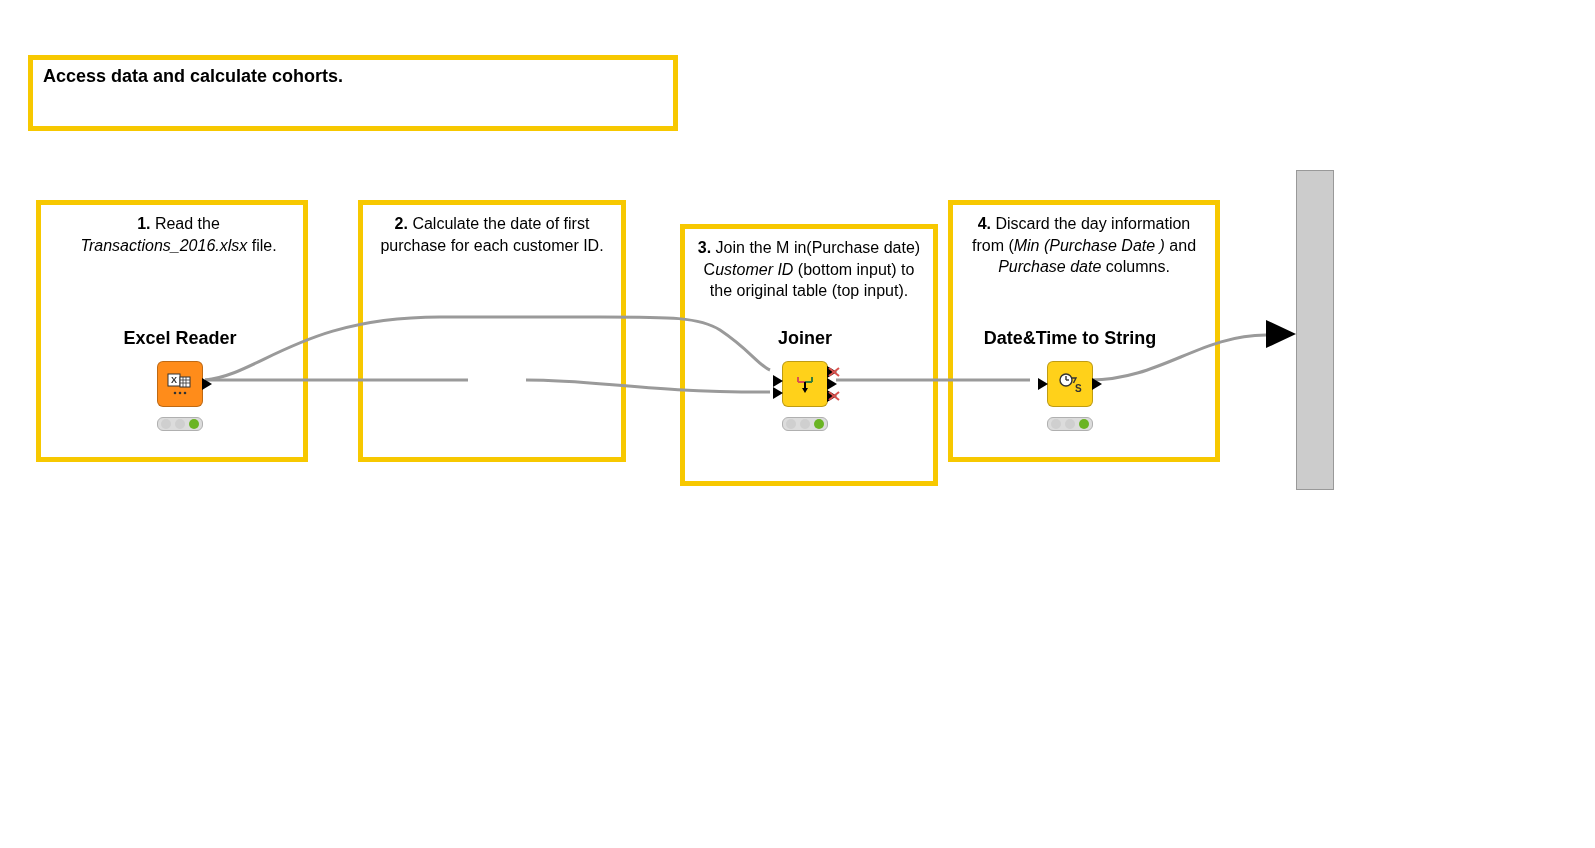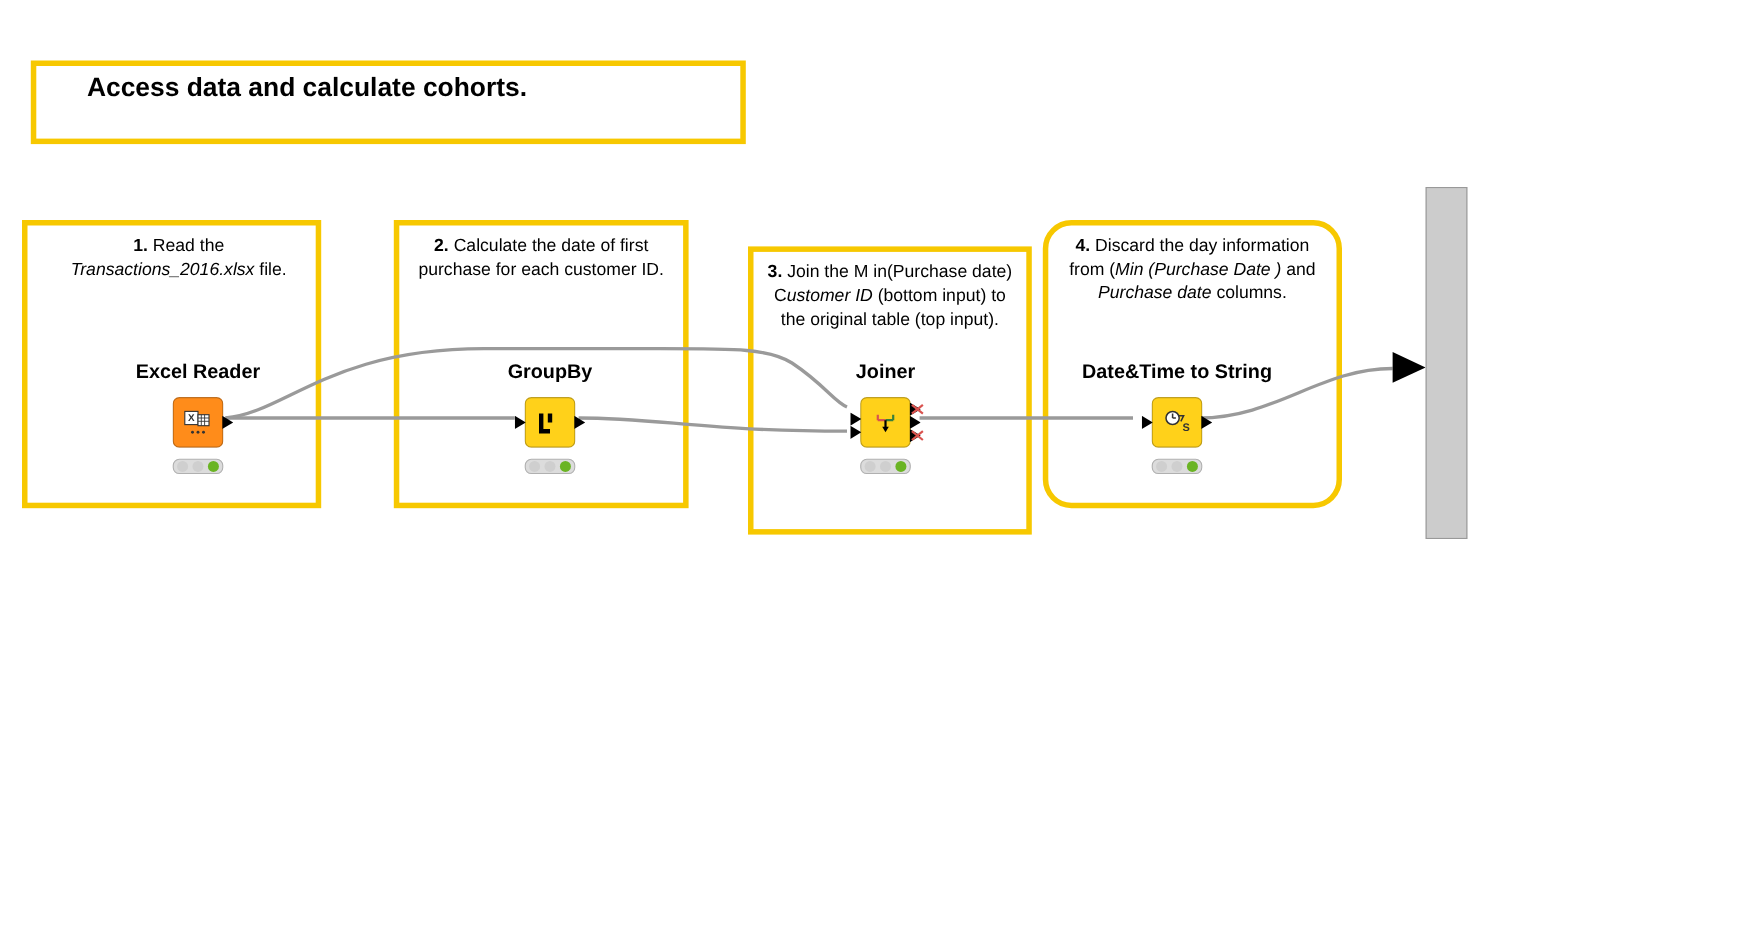--- a/index.html
+++ b/index.html
@@ -16,24 +16,23 @@
     position: absolute;
     left: 28px;
     top: 55px;
     width: 650px;
     height: 76px;
     border: 5px solid #f7c800;
     background: #ffffff;
     padding: 6px 10px;
   }
   .header-title {
-    font-size: 24px;
+    font-size: 18px;
     font-weight: bold;
     color: #000;
-    margin-left: 36px;
   }
   .step-box {
     position: absolute;
     top: 200px;
     height: 262px;
     border: 5px solid #f7c800;
     background: #ffffff;
     padding: 8px 10px 0 10px;
     text-align: center;
   }
@@ -107,39 +106,39 @@
 </style>
 </head>
 <body>
 
 <div class="canvas">
 
   <div class="header-box">
     <div class="header-title">Access data and calculate cohorts.</div>
   </div>
 
-  <div class="step-box" style="left:20px; width:272px;padding-left:23px;">
+  <div class="step-box" style="left:36px; width:272px;padding-left:23px;">
     <div class="step-desc">
       <b>1.</b><span> Read the  </span><i>Transactions_2016.xlsx</i><span>  file.</span>
     </div>
   </div>
 
   <div class="step-box" style="left:358px; width:268px;">
     <div class="step-desc">
       <b>2.</b><span> Calculate the date of first purchase for each customer ID.</span>
     </div>
   </div>
 
   <div class="step-box" style="left:680px; width:258px;margin-top:24px;">
     <div class="step-desc">
       <b>3.</b><span> Join the M in(Purchase date) C</span><i>ustomer ID</i><span>  (bottom input) to the original table (top input).</span>
     </div>
   </div>
 
-  <div class="step-box" style="left:948px; width:272px;border-radius:26px;">
+  <div class="step-box" style="left:948px; width:272px;">
     <div class="step-desc">
       <b>4.</b><span>  Discard the day information from (</span><i>Min (Purchase Date )</i><span> and </span><i>Purchase date</i><span>  columns.</span>
     </div>
   </div>
 
   <svg class="connections">
 
     <path class="svg-stroke" d="M 205 380 C 290 380 380 380 468 380"></path>
 
     <path class="svg-stroke" d="M 205 380 C 260 375 300 317 440 317 L 600 317 C 670 317 700 317 720 330 C 750 350 758 365 770 370"></path>
@@ -172,40 +171,20 @@
           <polygon points="0,0 10,6 0,12" fill="#000"></polygon>
         </svg>
     </div>
     <div class="status">
         <span></span>
         <span></span>
         <span class="active"></span>
       </div>
   </div>
 
-  <div class="node" style="left:430px; top:328px; width:140px;">
-    <div class="node-label">GroupBy</div>
-    <div class="node-body yellow">
-      <svg width="28" height="28" viewBox="0 0 28 28">
-        <path d="M 6 6 L 6 22 L 14 22" stroke="#000" stroke-width="4" fill="none"></path>
-        <path d="M 14 6 L 14 14" stroke="#000" stroke-width="4" fill="none"></path>
-      </svg>
-      <svg style="position:absolute;left:-10px;top:50%;transform:translateY(-50%);" width="10" height="12">
-          <polygon points="0,0 10,6 0,12" fill="#000"></polygon>
-        </svg>
-      <svg style="position:absolute;right:-10px;top:50%;transform:translateY(-50%);" width="10" height="12">
-          <polygon points="0,0 10,6 0,12" fill="#000"></polygon>
-        </svg>
-    </div>
-    <div class="status">
-        <span></span>
-        <span></span>
-        <span class="active"></span>
-      </div>
-  </div>
 
   <div class="node" style="left:740px; top:328px; width:130px;">
     <div class="node-label">Joiner</div>
     <div class="node-body yellow">
       <svg width="28" height="28" viewBox="0 0 28 28">
         <path d="M 7 7 L 7 12 M 7 12 L 14 12" stroke="#d9534f" stroke-width="2" fill="none"></path>
         <path d="M 21 7 L 21 12 M 21 12 L 14 12" stroke="#3a7f3a" stroke-width="2" fill="none"></path>
         <path d="M 14 12 L 14 20" stroke="#000" stroke-width="2" fill="none"></path>
         <polygon points="11,18 17,18 14,23" fill="#000"></polygon>
       </svg>

